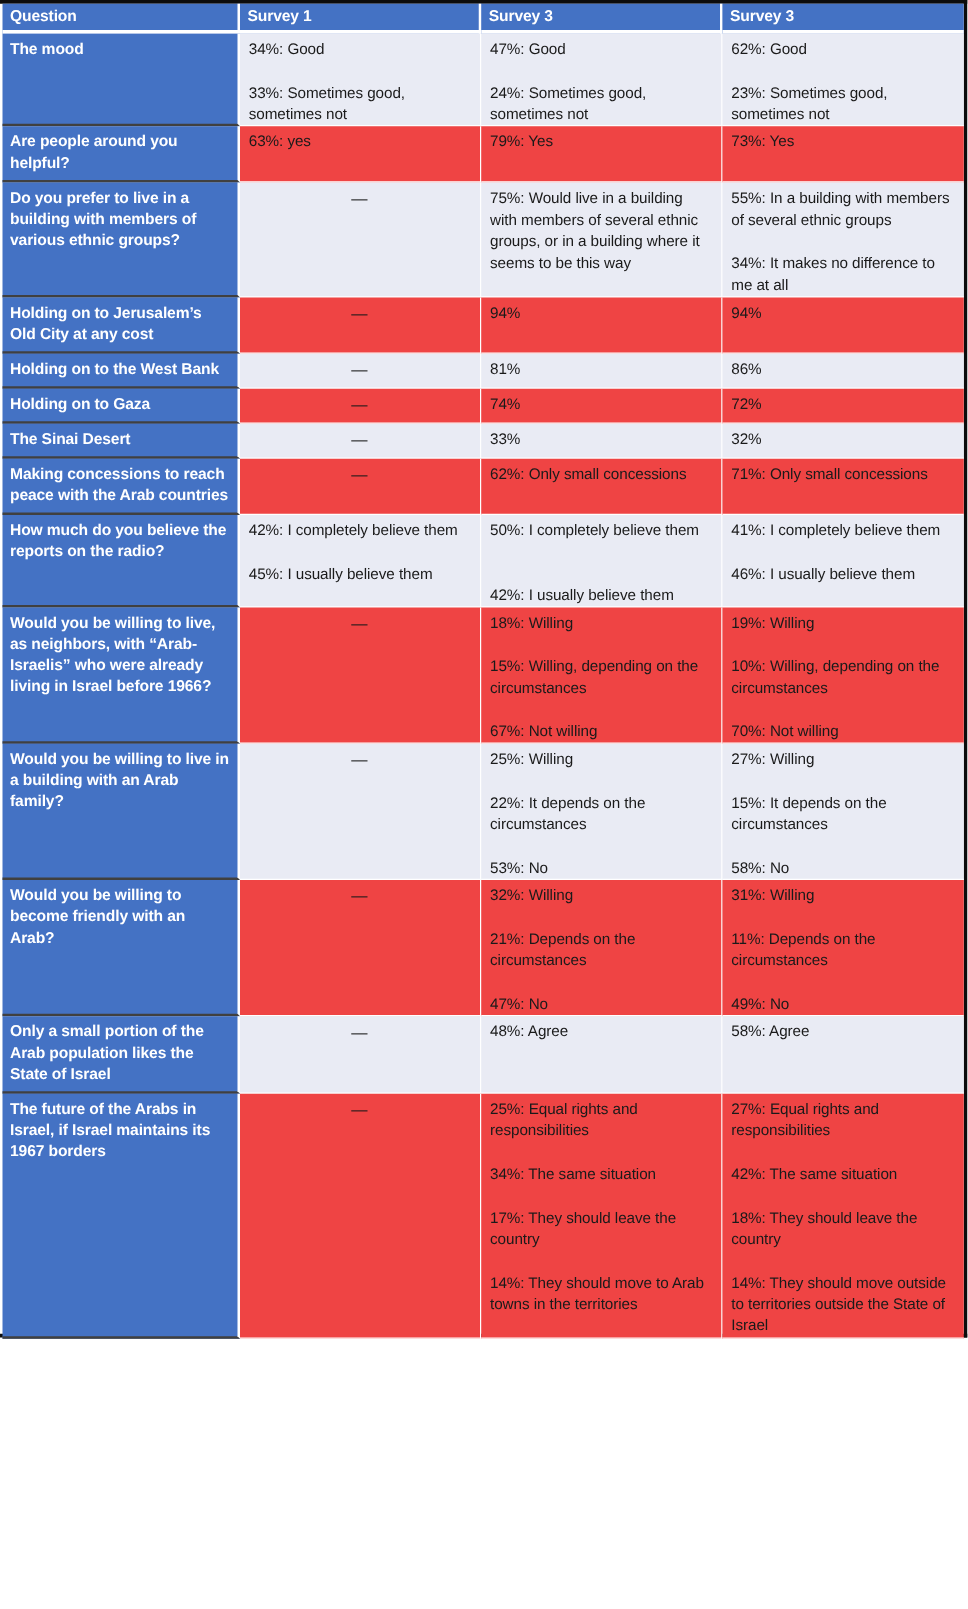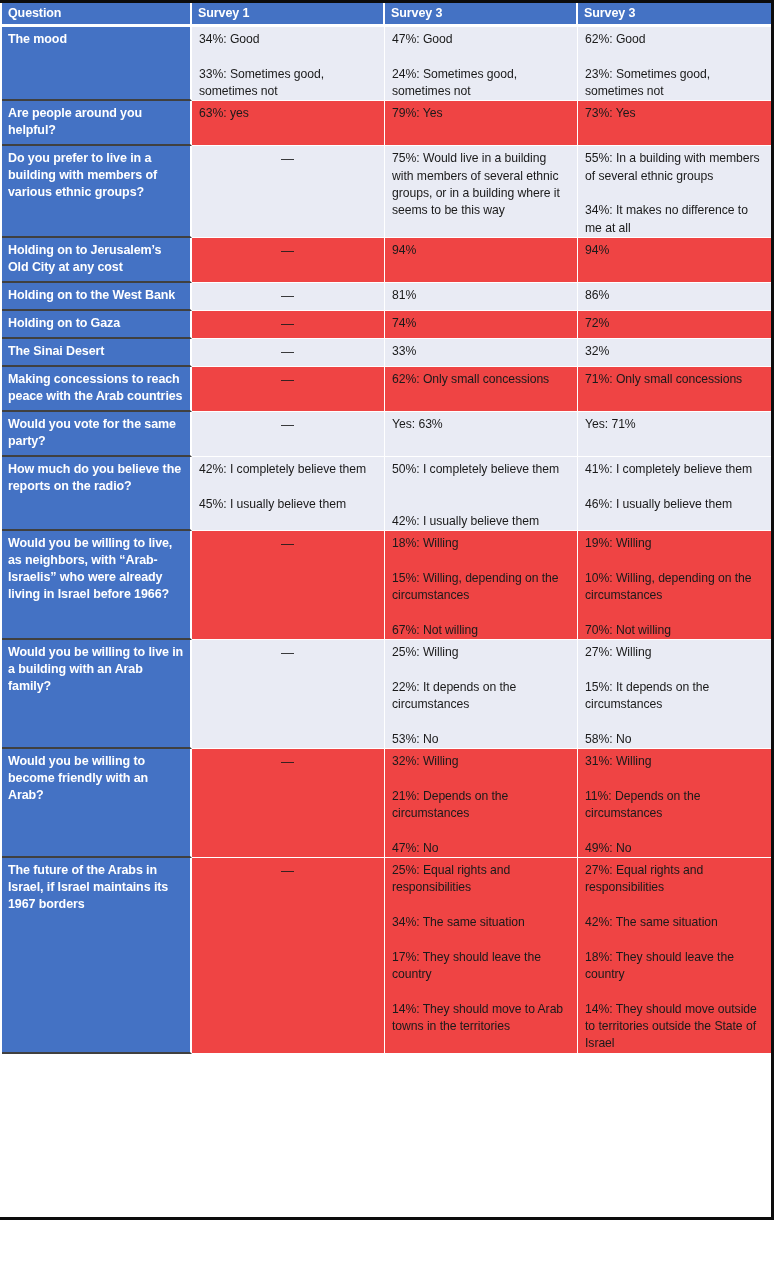--- a/index.html
+++ b/index.html
@@ -10,21 +10,21 @@
   body {
     width: 774px;
     height: 1287px;
     font-family: "Liberation Sans", sans-serif;
     overflow: hidden;
   }
 
   .table-wrap {
     box-sizing: border-box;
     width: 774px;
-    height: 1220px;
+    height: 1070px;
     border-top: 3px solid #0c0c0c;
     border-right: 3px solid #0c0c0c;
     border-bottom: 3px solid #0c0c0c;
     border-left: 0;
     background: #ffffff;
     padding-left: 2px;
   }
 
   table.survey-table {
     border-collapse: separate;
@@ -203,30 +203,20 @@
           <td class="q">Making concessions to reach peace with the Arab countries</td>
           <td class="a dash">—</td>
           <td class="a">
             <span class="para">62%: Only small concessions</span>
           </td>
           <td class="a last">
             <span class="para">71%: Only small concessions</span>
           </td>
         </tr>
         <tr class="band-light">
-          <td class="q">Would you vote for the same party?</td>
-          <td class="a dash">—</td>
-          <td class="a">
-            <span class="para">Yes: 63%</span>
-          </td>
-          <td class="a last">
-            <span class="para">Yes: 71%</span>
-          </td>
-        </tr>
-        <tr class="band-light">
           <td class="q">How much do you believe the reports on the radio?</td>
           <td class="a">
             <span class="para">42%: I completely believe them</span>
             <span class="blankline"></span>
             <span class="para">45%: I usually believe them</span>
           </td>
           <td class="a">
             <span class="para">50%: I completely believe them</span>
             <span class="blankline"></span>
             <span class="blankline"></span>
@@ -283,20 +273,30 @@
             <span class="para">21%: Depends on the circumstances</span>
             <span class="blankline"></span>
             <span class="para">47%: No</span>
           </td>
           <td class="a last">
             <span class="para">31%: Willing</span>
             <span class="blankline"></span>
             <span class="para">11%: Depends on the circumstances</span>
             <span class="blankline"></span>
             <span class="para">49%: No</span>
+          </td>
+        </tr>
+        <tr class="band-light">
+          <td class="q">Only a small portion of the Arab population likes the State of Israel</td>
+          <td class="a dash">—</td>
+          <td class="a">
+            <span class="para">48%: Agree</span>
+          </td>
+          <td class="a last">
+            <span class="para">58%: Agree</span>
           </td>
         </tr>
         <tr class="band-dark">
           <td class="q">The future of the Arabs in Israel, if Israel maintains its 1967 borders</td>
           <td class="a dash">—</td>
           <td class="a">
             <span class="para">25%: Equal rights and responsibilities</span>
             <span class="blankline"></span>
             <span class="para">34%: The same situation</span>
             <span class="blankline"></span>

